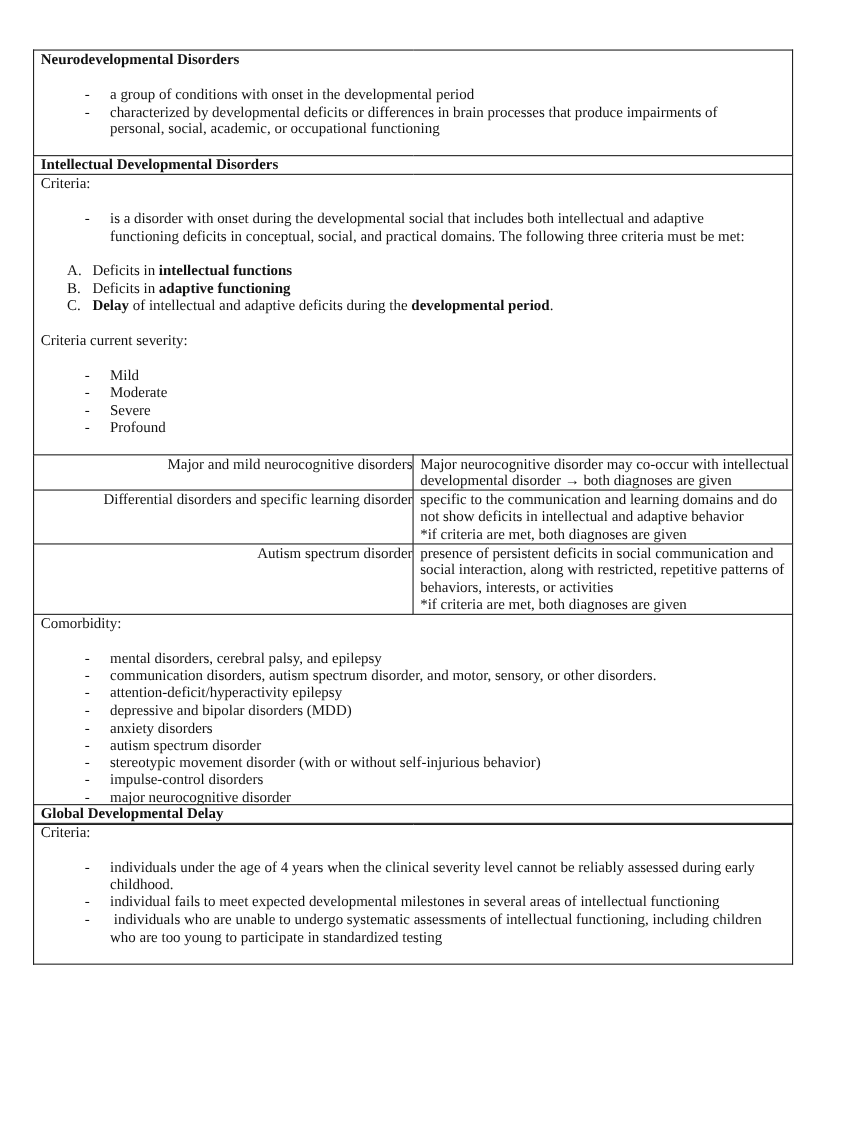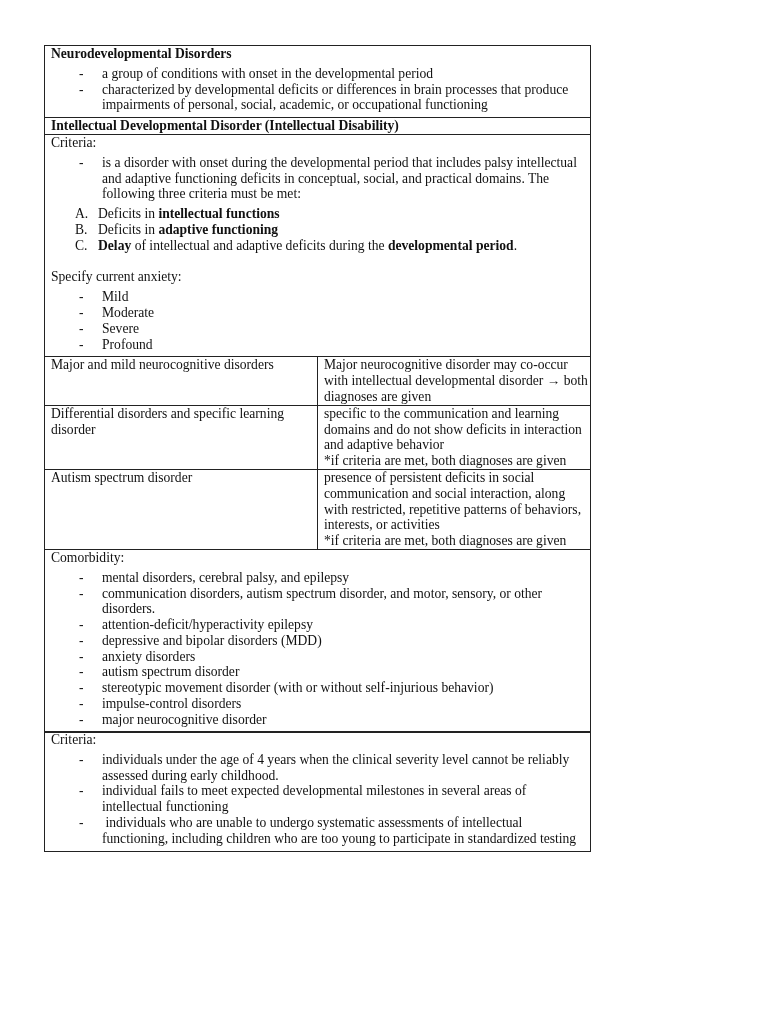--- a/index.html
+++ b/index.html
@@ -2,86 +2,86 @@
 <html><head>
 <meta charset="utf-8">
 <style>
   html, body { margin: 0; padding: 0; }
   body {
     width: 768px; height: 1024px; background: #ffffff; position: relative;
     font-family: "Liberation Serif", "DejaVu Serif", serif;
     font-size: 13.6px; line-height: 15.8px; color: #111;
   }
   table.doc {
-    position: absolute; left: 44px; width: 547px;
+    position: absolute; left: 30px; width: 691px;
     border-collapse: collapse; table-layout: fixed;
   }
   table.doc td {
     border: 1.3px solid #222; padding: 0 0 0 6px; vertical-align: top;
   }
   .b { font-weight: bold; }
-  ul.dash { list-style: none; margin: 4px; padding: 0; }
+  ul.dash { list-style: none; margin: 16px; padding: 0; }
   ul.dash li { position: relative; padding-left: 47px; }
   ul.dash li::before { content: "-"; position: absolute; left: 24px; }
   ol.alpha { list-style: none; margin: 0; padding: 0; }
   ol.alpha li { position: relative; padding-left: 47px; }
   ol.alpha li .mk { position: absolute; left: 24px; }
   .gap { height: 15.8px; }
   #t1 { top: 45px; }
   #t2 { top: 731px; }
-  td.col-left { width: 301px; }
+  td.col-left { width: 301px; text-align: right; }
 </style>
 </head>
 <body>
 
 <table class="doc" id="t1">
   <tbody>
       <tr>
     <td colspan="2">
       <div class="b">Neurodevelopmental Disorders</div>
       <ul class="dash">
         <li>a group of conditions with onset in the developmental period</li>
         <li>characterized by developmental deficits or differences in brain processes that produce impairments of personal, social, academic, or occupational functioning</li>
       </ul>
     </td>
   </tr>
   <tr>
-    <td colspan="2" class="b">Intellectual Developmental Disorder (Intellectual Disability)</td>
+    <td colspan="2" class="b">Intellectual Developmental Disorders</td>
   </tr>
   <tr>
     <td colspan="2">
       <div>Criteria:</div>
       <ul class="dash">
-        <li>is a disorder with onset during the developmental period that includes palsy intellectual and adaptive functioning deficits in conceptual, social, and practical domains. The following three criteria must be met:</li>
+        <li>is a disorder with onset during the developmental social that includes both intellectual and adaptive functioning deficits in conceptual, social, and practical domains. The following three criteria must be met:</li>
       </ul>
       <ol class="alpha">
         <li><span class="mk">A.</span><span>Deficits in </span><span class="b">intellectual functions</span></li>
         <li><span class="mk">B.</span><span>Deficits in </span><span class="b">adaptive functioning</span></li>
         <li><span class="mk">C.</span><span class="b">Delay</span><span> of intellectual and adaptive deficits during the </span><span class="b">developmental period</span><span>.</span></li>
       </ol>
       <div class="gap"></div>
-      <div>Specify current anxiety:</div>
+      <div>Criteria current severity:</div>
       <ul class="dash">
         <li>Mild</li>
         <li>Moderate</li>
         <li>Severe</li>
         <li>Profound</li>
       </ul>
     </td>
   </tr>
   <tr>
     <td class="col-left">Major and mild neurocognitive disorders</td>
     <td>
       <div>Major neurocognitive disorder may co-occur with intellectual developmental disorder → both diagnoses are given</div>
     </td>
   </tr>
   <tr>
     <td class="col-left">Differential disorders and specific learning disorder</td>
     <td>
-      <div>specific to the communication and learning domains and do not show deficits in interaction and adaptive behavior</div>
+      <div>specific to the communication and learning domains and do not show deficits in intellectual and adaptive behavior</div>
       <div>*if criteria are met, both diagnoses are given</div>
     </td>
   </tr>
   <tr>
     <td class="col-left">Autism spectrum disorder</td>
     <td>
       <div>presence of persistent deficits in social communication and social interaction, along with restricted, repetitive patterns of behaviors, interests, or activities</div>
       <div>*if criteria are met, both diagnoses are given</div>
     </td>
   </tr>
@@ -99,20 +99,23 @@
         <li>impulse-control disorders</li>
         <li>major neurocognitive disorder</li>
       </ul>
     </td>
   </tr>
 </tbody>
   </table>
 
 <table class="doc" id="t2">
   <tbody>
+      <tr>
+    <td class="b">Global Developmental Delay</td>
+  </tr>
   <tr>
     <td>
       <div>Criteria:</div>
       <ul class="dash">
         <li>individuals under the age of 4 years when the clinical severity level cannot be reliably assessed during early childhood.</li>
         <li>individual fails to meet expected developmental milestones in several areas of intellectual functioning</li>
         <li style="white-space: pre-wrap;"> individuals who are unable to undergo systematic assessments of intellectual functioning, including children who are too young to participate in standardized testing</li>
       </ul>
     </td>
   </tr>

